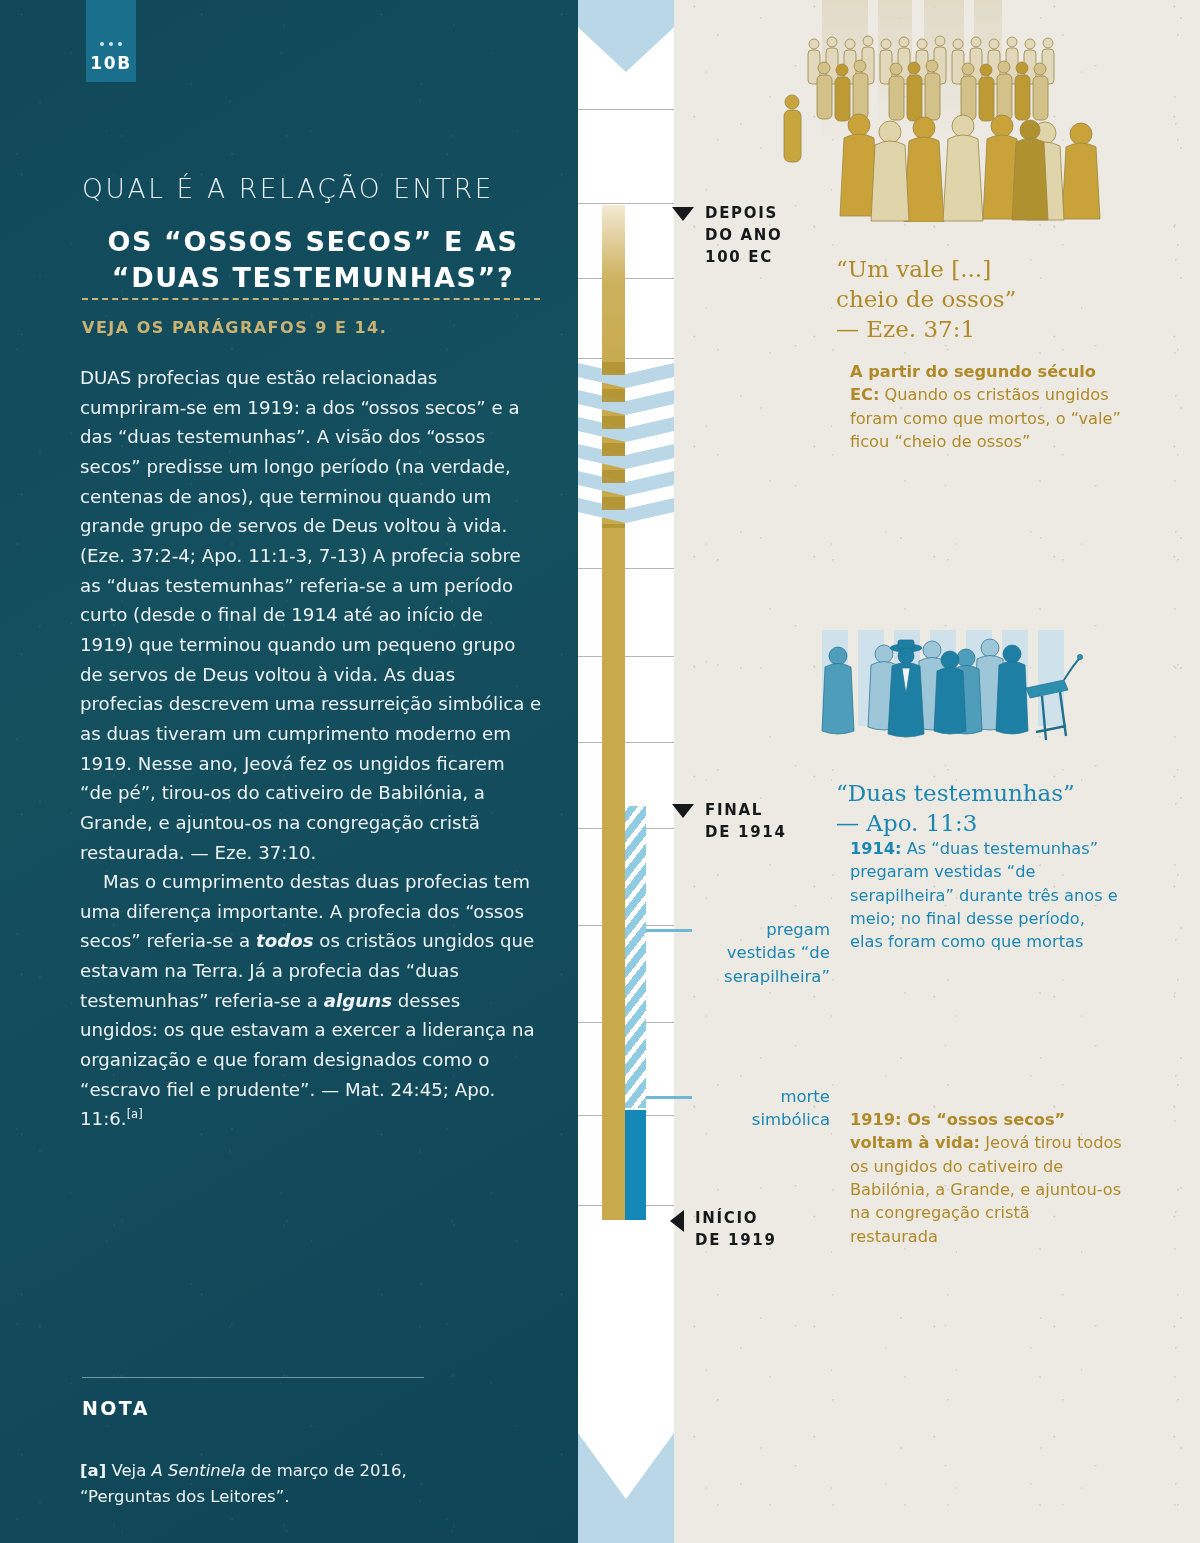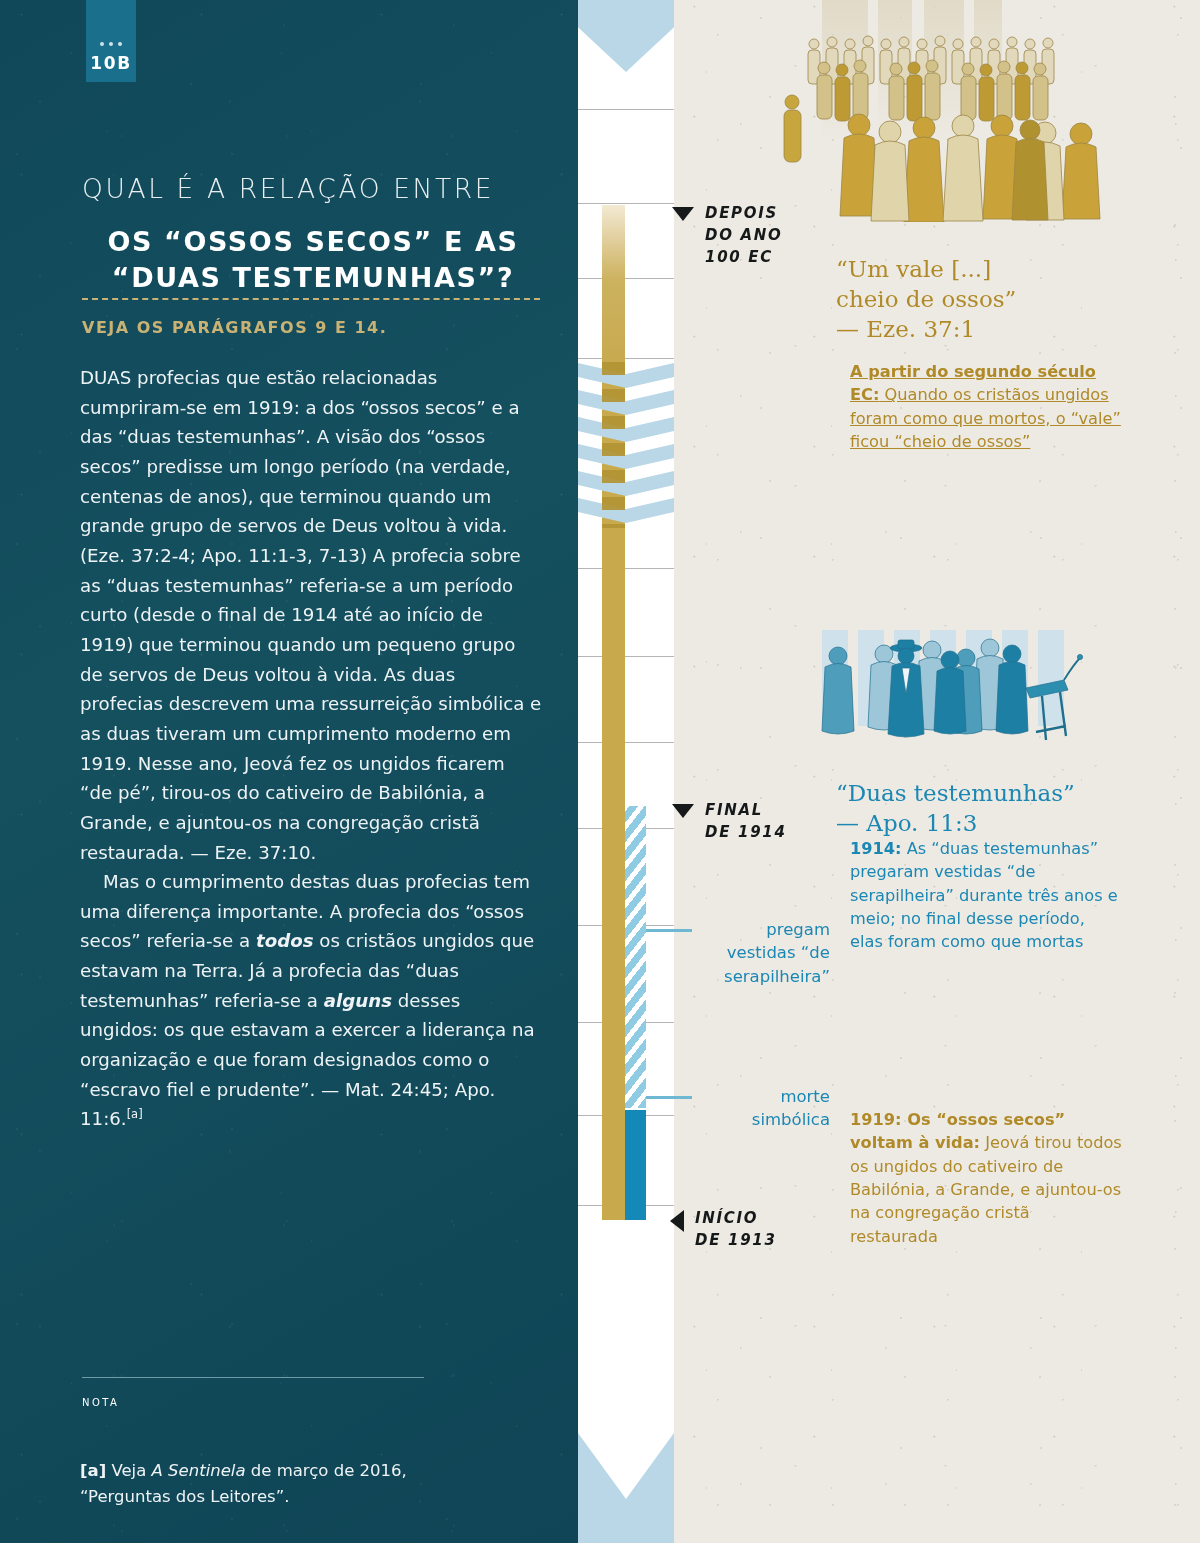--- a/index.html
+++ b/index.html
@@ -70,21 +70,21 @@
   }
   .body-text p{margin:0;}
   .body-text p.indent{text-indent:23px;}
   .body-text i{font-style:italic;font-weight:700;}
   sup.fn{font-size:11.5px;vertical-align:super;}
 
   
   .note-rule{position:absolute;left:82px;top:1377px;width:342px;border-top:1.5px solid #6f9aa8;}
   .note-title{
     position:absolute;left:82px;top:1397px;color:#ffffff;
-    font-size:10px;font-weight:400;letter-spacing:2.4px;
+    font-size:19px;font-weight:700;letter-spacing:2.4px;
   }
   .note-body{
     position:absolute;left:80px;top:1426px;width:400px;
     color:#eef3f5;font-size:16.5px;line-height:1.56;margin-top:32px;
   }
   .note-body em{font-style:italic;}
 
   
   .timeline-col{
     position:absolute;left:578px;top:0;width:96px;height:1543px;
@@ -138,21 +138,21 @@
       radial-gradient(circle at 62% 14%, rgba(120,110,95,.16) 0 1.1px, transparent 1.3px),
       radial-gradient(circle at 38% 33%, rgba(120,110,95,.18) 0 1px, transparent 1.1px),
       radial-gradient(circle at 81% 47%, rgba(120,110,95,.15) 0 1.1px, transparent 1.2px),
       radial-gradient(circle at 26% 61%, rgba(120,110,95,.17) 0 1px, transparent 1.1px),
       radial-gradient(circle at 71% 76%, rgba(120,110,95,.15) 0 1.1px, transparent 1.2px),
       radial-gradient(circle at 46% 91%, rgba(120,110,95,.18) 0 1px, transparent 1.1px);
     background-size:120px 110px,140px 130px,115px 105px,150px 140px,125px 118px,135px 128px,145px 136px;
   }
 
   
-  .marker{position:absolute;display:flex;align-items:flex-start;gap:11px;font-style:italic;}
+  .marker{position:absolute;display:flex;align-items:flex-start;gap:11px;}
   .tri-down{
     width:0;height:0;border-left:11px solid transparent;border-right:11px solid transparent;
     border-top:14px solid #16191a;margin-top:4px;
   }
   .tri-left{
     width:0;height:0;border-top:11px solid transparent;border-bottom:11px solid transparent;
     border-right:14px solid #16191a;margin-top:2px;
   }
   .marker-label{
     color:#16191a;font-size:15px;font-weight:700;letter-spacing:1.7px;line-height:1.45;
@@ -365,21 +365,21 @@
           </g>
         </g>
       </svg>
     </div>
 
     <div class="serif-head gold" style="left:162px;top:254px;width:240px;">
       <div>“Um vale [...]</div>
       <div>cheio de ossos”</div>
       <div>— Eze. 37:1</div>
     </div>
-    <div class="para gold" style="left:176px;top:360px;text-decoration:underline;">
+    <div class="para gold" style="left:176px;top:360px;">
       <b>A partir do segundo século EC:</b><span> Quando os cristãos ungidos foram como que mortos, o “vale” ficou “cheio de ossos”</span>
     </div>
 
     <div class="illus" style="left:140px;top:628px;">
       <svg width="270" height="145" viewBox="0 0 270 145" aria-hidden="true">
         <g fill="#cfe2ec">
           <rect x="8" y="2" width="26" height="96"></rect>
           <rect x="44" y="2" width="26" height="96"></rect>
           <rect x="80" y="2" width="26" height="96"></rect>
           <rect x="116" y="2" width="26" height="96"></rect>
@@ -455,21 +455,21 @@
       <div class="marker-label">
         <div>FINAL</div>
         <div>DE 1914</div>
       </div>
     </div>
 
     <div class="marker" style="left:-4px;top:1208px;">
       <div class="tri-left"></div>
       <div class="marker-label">
         <div>INÍCIO</div>
-        <div>DE 1913</div>
+        <div>DE 1919</div>
       </div>
     </div>
 
     <div class="callout" style="left:-28px;top:918px;">
       <div class="leader"></div>
       <div class="callout-text">pregam vestidas “de serapilheira”</div>
     </div>
 
     <div class="callout" style="left:-28px;top:1085px;">
       <div class="leader"></div>

